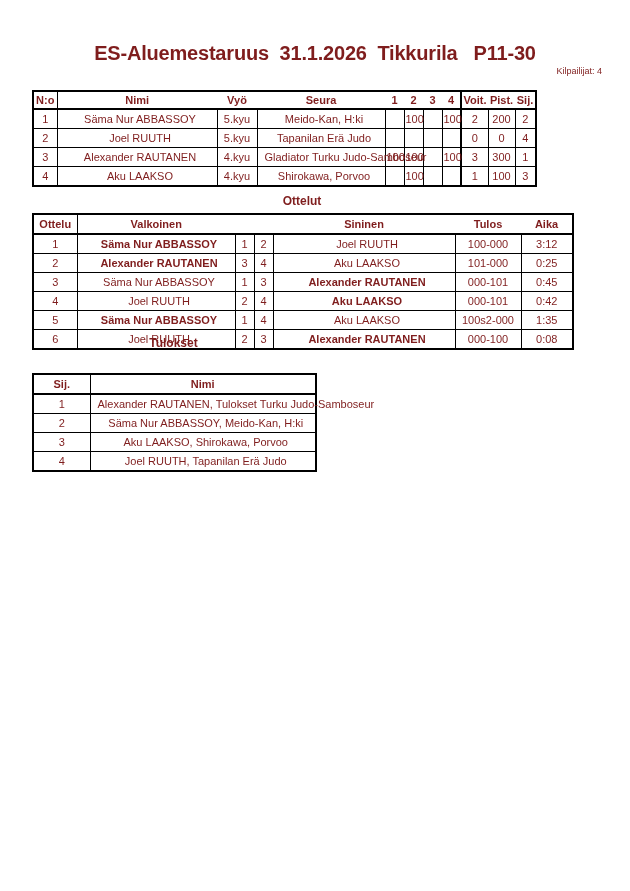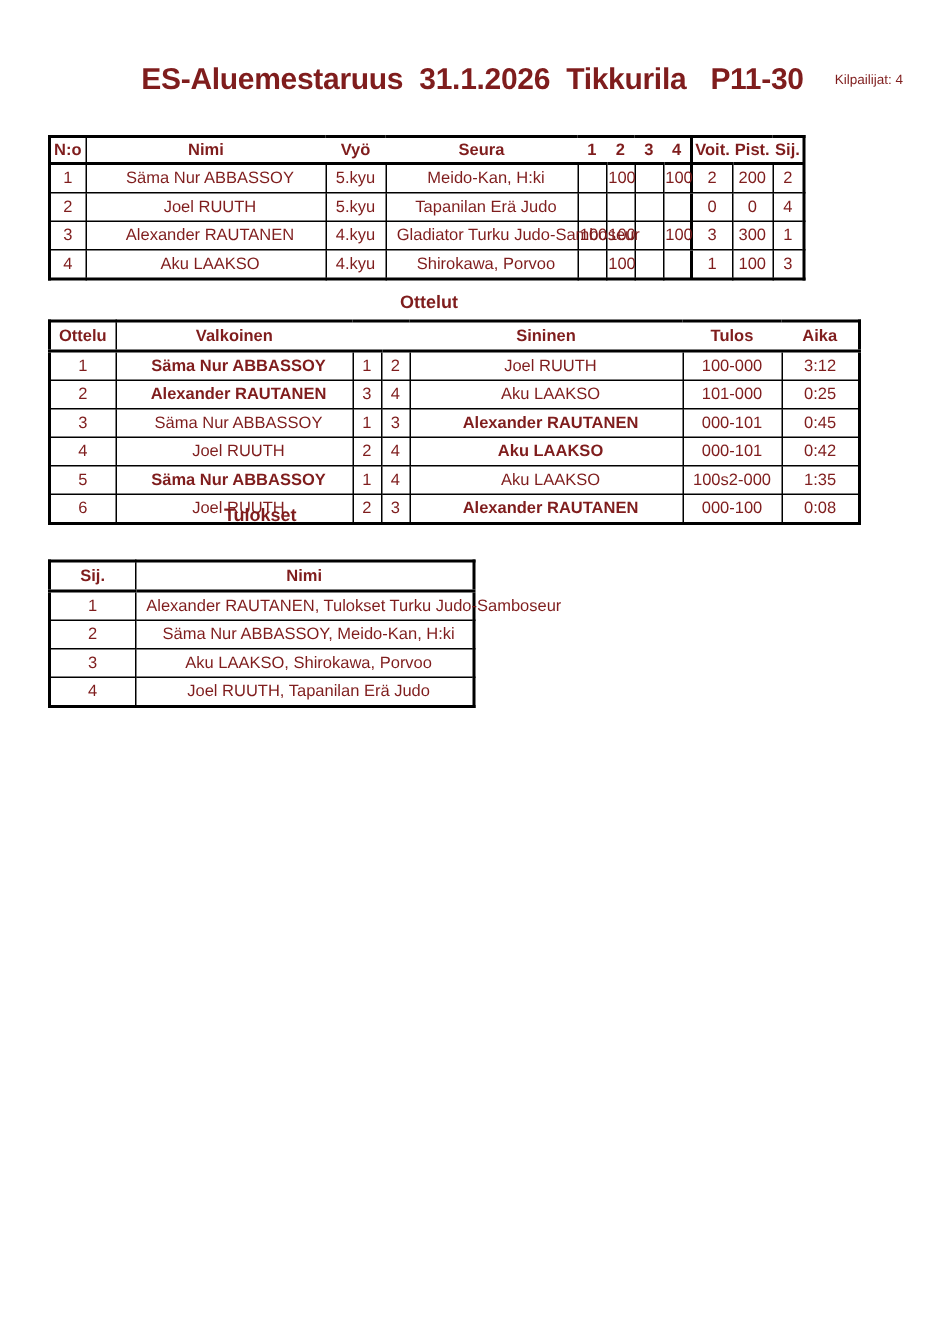--- a/index.html
+++ b/index.html
@@ -6,23 +6,23 @@
   .page {
     position: relative; width: 630px; height: 891px; background: #fff;
     font-family: "Liberation Sans", sans-serif; color: #7f1d1d; overflow: hidden;
   }
   .title {
     position: absolute; top: 42px; left: 0; width: 630px; text-align: center;
     font-size: 20px; font-weight: bold; white-space: pre; letter-spacing: -0.2px;
   }
   .sec-heading { position: absolute; font-size: 12px; font-weight: bold; text-align: center; }
   .h-kilpailijat { top: 68px; left: 0; width: 503px; }
-  .h-ottelut     { top: 194px; left: 16px; width: 540px; }
+  .h-ottelut     { top: 194px; left: 32px; width: 540px; }
   .h-tulokset    { top: 336px; left: 32px; width: 283px; }
-  .count { position: absolute; top: 48px; right: 28px; font-size: 9px; }
+  .count { position: absolute; top: 66px; right: 28px; font-size: 9px; }
 
   table.t {
     position: absolute; border-collapse: collapse; table-layout: fixed;
     border: 2px solid #000; background: #fff;
   }
   .t1 { left: 32px; top: 90px;  width: 503px; }
   .t2 { left: 32px; top: 213px; width: 540px; }
   .t3 { left: 32px; top: 373px; width: 283px; }
 
   table.t td {

